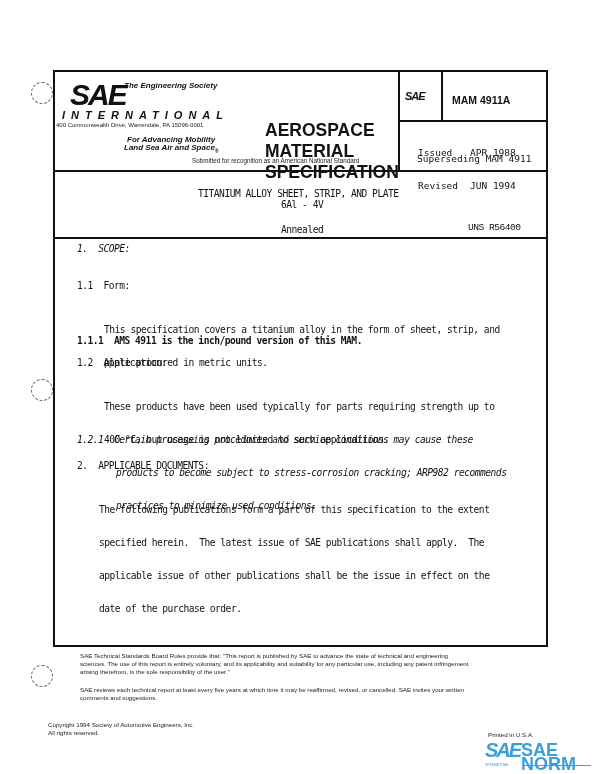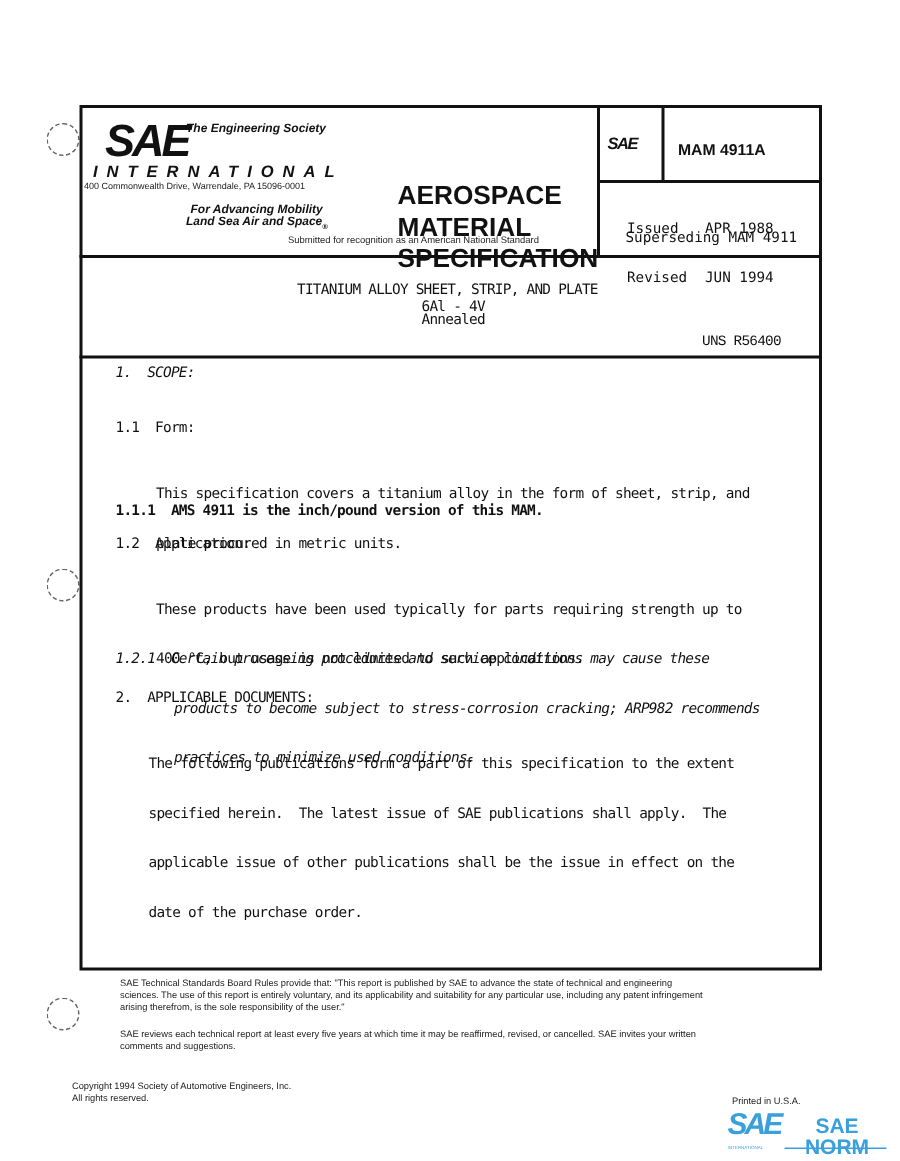--- a/index.html
+++ b/index.html
@@ -57,21 +57,21 @@
 <div class="abs sans" style="left:452px;top:94px;font-size:10.5px;font-weight:bold;">MAM 4911A</div>
 
 <div class="abs mono" style="left:418px;top:125px;font-size:9.5px;line-height:11px;white-space:pre;">
   <div><span style="display:inline-block;width:52px;">Issued</span><span>APR 1988</span></div>
   <div><span style="display:inline-block;width:52px;">Revised</span><span>JUN 1994</span></div>
 </div>
 <div class="abs mono" style="left:417px;top:153px;font-size:9.5px;">Superseding MAM 4911</div>
 
 <div class="abs body-text" style="left:198px;top:188px;">TITANIUM ALLOY SHEET, STRIP, AND PLATE</div>
 <div class="abs body-text" style="left:281px;top:199px;">6Al - 4V</div>
-<div class="abs body-text" style="left:281px;top:208px;text-align:right;">Annealed</div>
+<div class="abs body-text" style="left:281px;top:224px;text-align:right;">Annealed</div>
 <div class="abs body-text" style="left:468px;top:222px;font-family:Liberation Mono, monospace;">UNS R56400</div>
 
 <div class="abs body-text" style="left:77px;top:243px;font-style:italic;"><span>1.</span>  <span>SCOPE:</span></div>
 
 <div class="abs body-text" style="left:77px;top:280px;"><span>1.1</span>  <span>Form:</span></div>
 <div class="abs body-text" style="left:104px;top:302px;">
   <div>This specification covers a titanium alloy in the form of sheet, strip, and</div>
   <div>plate procured in metric units.</div>
 </div>
 
@@ -108,16 +108,16 @@
 </div>
 
 <div class="abs small" style="left:48px;top:721px;">
   <div>Copyright 1994 Society of Automotive Engineers, Inc.</div>
   <div>All rights reserved.</div>
 </div>
 <div class="abs small" style="left:488px;top:731px;">Printed in U.S.A.</div>
 
 <div class="abs" style="left:485px;top:740px;width:110px;height:30px;">
   <div class="abs norm" style="left:0;top:0;font-size:20px;font-style:italic;letter-spacing:-2px;line-height:20px;">SAE</div>
-  <div class="abs norm" style="left:36px;top:3px;font-size:14px;line-height:14px;text-align:center;">SAE NORM</div>
+  <div class="abs norm" style="left:36px;top:3px;font-size:18px;line-height:14px;">SAE NORM</div>
   <div class="abs" style="left:0;top:23px;font-family:'Liberation Sans',sans-serif;font-size:3px;color:#3aa0dc;">INTERNATIONAL</div>
   <div class="abs" style="left:38px;top:25px;width:68px;height:1px;background:#3aa0dc;"></div>
 </div>
 
 </body></html>

